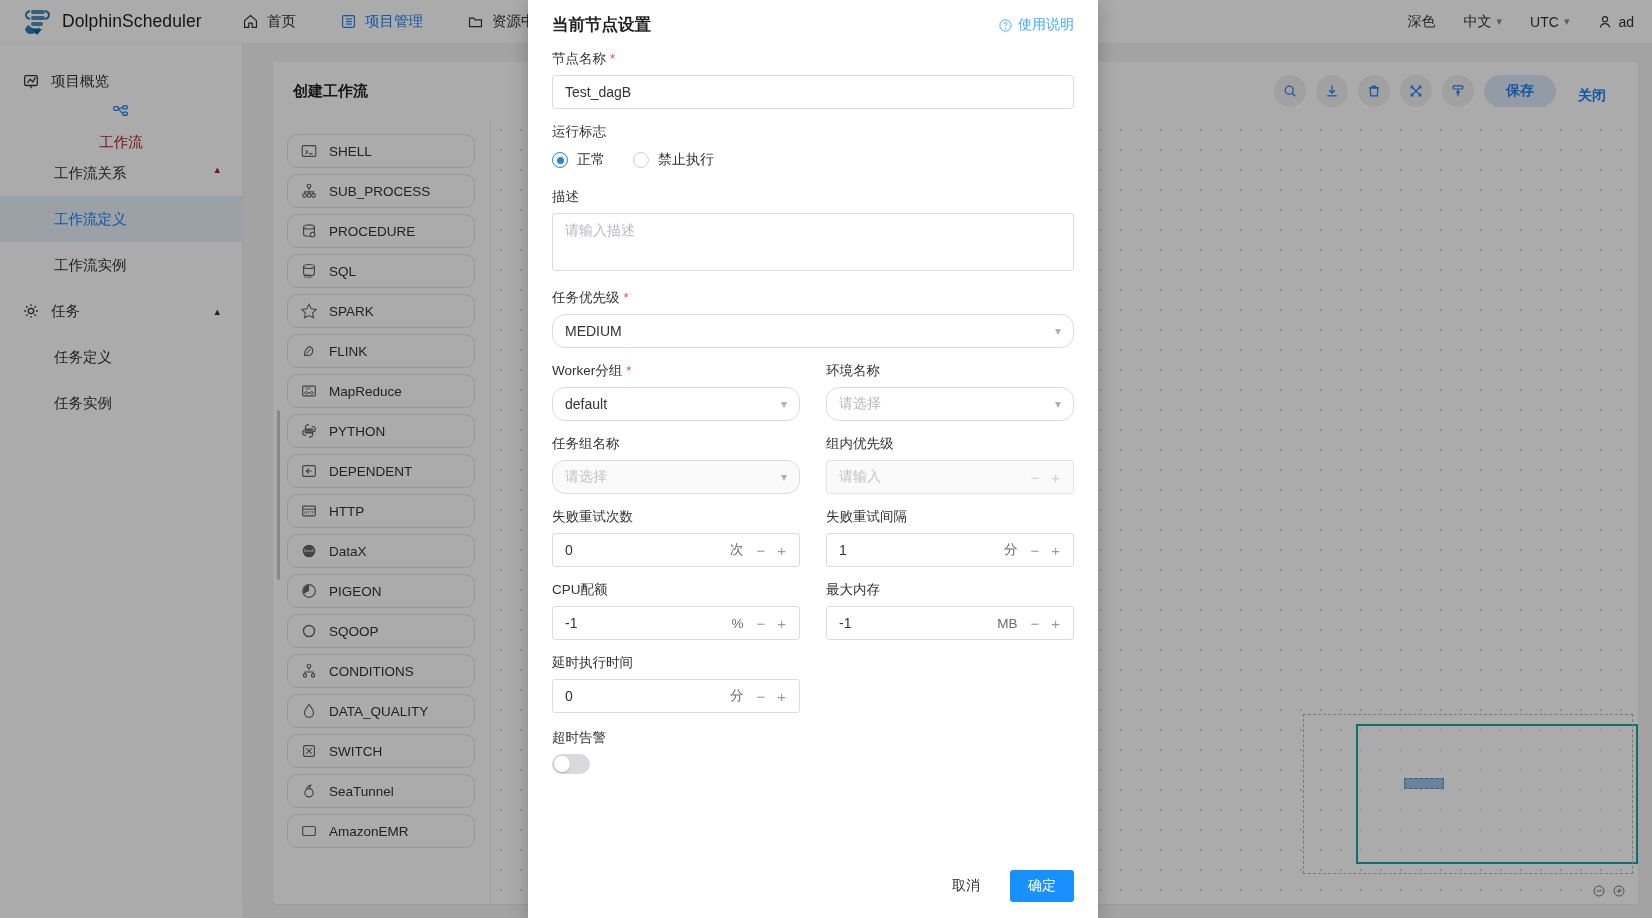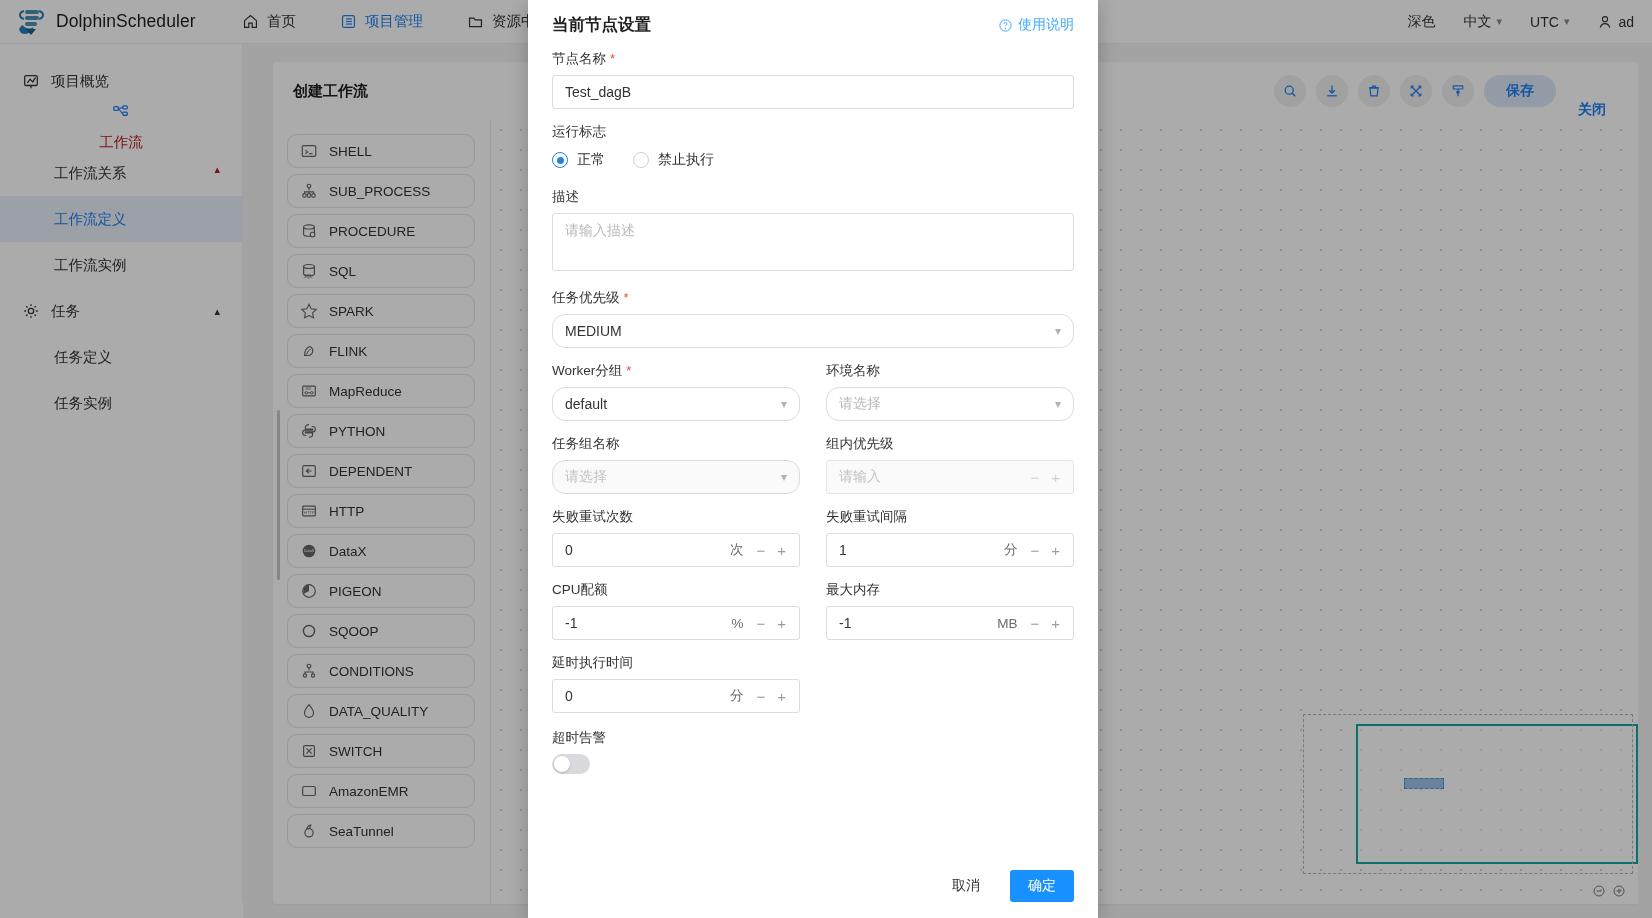--- a/index.html
+++ b/index.html
@@ -17,21 +17,21 @@
     background: #ffffff;
   }
 
   
   .topnav {
     position: absolute; top: 0; left: 0; right: 0; height: 44px;
     background: #ffffff;
     border-bottom: 1px solid #efeff5;
     display: flex; align-items: center;
   }
-  .brand { display: flex; align-items: center; gap: 6px; padding-left: 16px; width: 200px; }
+  .brand { display: flex; align-items: center; gap: 6px; padding-left: 22px; width: 200px; }
   .brand-logo { width: 34px; height: 34px; flex: none; }
   .brand-text { font-size: 17.5px; color: #1f1f1f; letter-spacing: .1px; }
   .nav-items { display: flex; align-items: center; gap: 0px; margin-left: 20px; }
   .nav-item {
     display: flex; align-items: center; gap: 8px;
     padding: 12px 22px; height: 44px; cursor: pointer;
     font-size: 14.5px; color: #333;
   }
   .nav-item.active { color: #2080f0; }
   .nav-icon { width: 17px; height: 17px; display: inline-block; }
@@ -80,21 +80,21 @@
   .tool-btn {
     width: 32px; height: 32px; border-radius: 50%; background: #f0f0f2;
     display: flex; align-items: center; justify-content: center; cursor: pointer;
     color: #2080f0;
   }
   .tool-save {
     height: 32px; padding: 0 22px; border-radius: 16px; background: #dbe8f8;
     color: #2080f0; display: flex; align-items: center; font-size: 14px; cursor: pointer;
   }
   .tool-close {
-    height: 32px; padding: 0 12px; color: #2080f0; display: flex; align-items: flex-end;
+    height: 32px; padding: 0 12px; color: #2080f0; display: flex; align-items: flex-start;
     font-size: 14px; cursor: pointer; margin-top: 24px;
   }
 
   .dag-body { position: absolute; top: 58px; left: 0; right: 0; bottom: 0; display: flex; }
   .task-palette {
     width: 217px; flex: none; padding: 14px 0 0 14px; overflow: hidden;
     position: relative;
   }
   .task-item {
     height: 34px; width: 188px; margin-bottom: 6px;
@@ -560,33 +560,33 @@
                 <svg viewBox="0 0 20 20" width="18" height="18">
                   <rect x="4" y="4" width="12" height="12" rx="1.5" fill="none" stroke="#666" stroke-width="1.3"></rect>
                   <path d="M7 7 L13 13 M13 7 L7 13" stroke="#666" stroke-width="1.3"></path>
                 </svg>
               </span>
               <span>SWITCH</span>
             </div>
           <div class="task-item">
               <span class="task-ico">
                 <svg viewBox="0 0 20 20" width="18" height="18">
-                  <rect x="3" y="5" width="14" height="10" rx="1.5" fill="none" stroke="#666" stroke-width="1.3"></rect>
-                </svg>
-              </span>
-              <span>AmazonEMR</span>
-            </div>
-          <div class="task-item">
-              <span class="task-ico">
-                <svg viewBox="0 0 20 20" width="18" height="18">
                   <circle cx="10" cy="12" r="4.6" fill="none" stroke="#666" stroke-width="1.3"></circle>
                   <path d="M7.5 8 q1 -4 4.5 -4.5 q-1.5 2.5 -1 4" fill="none" stroke="#666" stroke-width="1.2"></path>
                 </svg>
               </span>
               <span>SeaTunnel</span>
+            </div>
+          <div class="task-item">
+              <span class="task-ico">
+                <svg viewBox="0 0 20 20" width="18" height="18">
+                  <rect x="3" y="5" width="14" height="10" rx="1.5" fill="none" stroke="#666" stroke-width="1.3"></rect>
+                </svg>
+              </span>
+              <span>AmazonEMR</span>
             </div>
           <div class="palette-scroll"></div>
         </div>
 
         <div class="canvas">
           <div class="node-box"></div>
           <div class="minimap">
             <div class="minimap-dash"></div>
             <div class="minimap-node"></div>
           </div>

